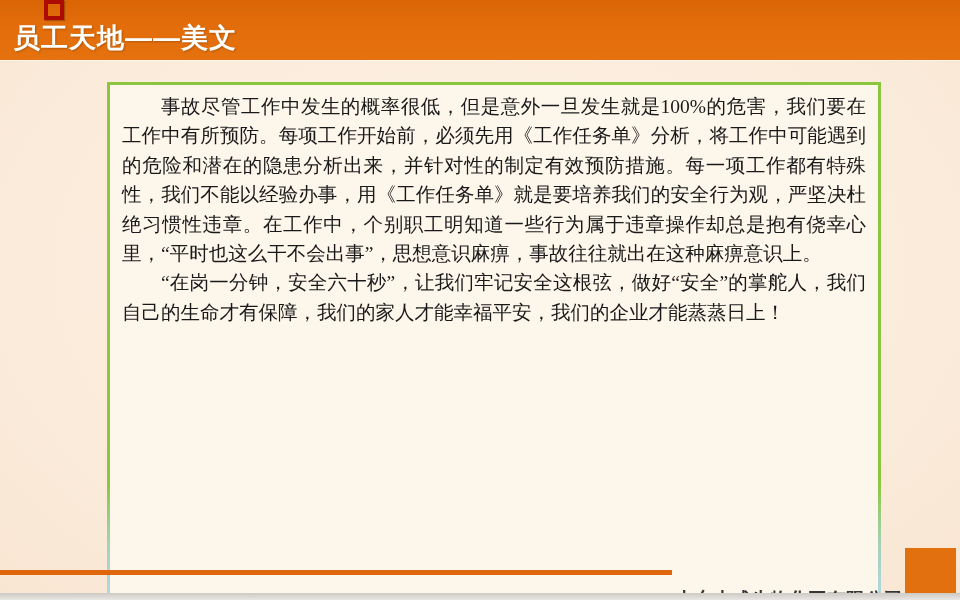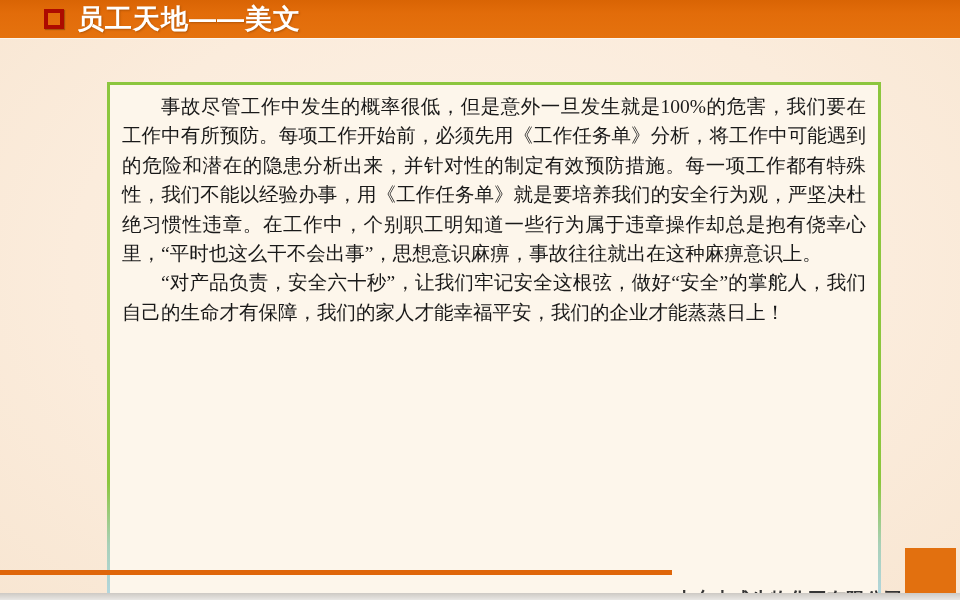--- a/index.html
+++ b/index.html
@@ -10,24 +10,25 @@
   }
   .slide {
     position: relative;
     width: 960px; height: 600px;
     background: radial-gradient(ellipse at 50% 45%, #fdf1e5 0%, #fbecdc 60%, #f8e6d2 100%);
     overflow: hidden;
   }
   
   .header {
     position: absolute; left: 0; top: 0;
-    width: 960px; height: 38px;
+    width: 960px; height: 60px;
     background: linear-gradient(180deg, #d96404 0%, #e26c0a 35%, #e5720e 100%);
-    display: flex; align-items: center;
+    display: flex; 
     box-shadow: 0 1px 0 rgba(255,255,255,0.55);
+    flex-direction: column;
   }
   .bullet {
     width: 12px; height: 12px;
     border: 4px solid #ad0b00;
     margin-left: 44px;
     box-shadow: 1px 1px 1px rgba(0,0,0,0.25);
     background: transparent;
   }
   .title {
     margin-left: 13px;
@@ -93,21 +94,21 @@
 
 <div class="slide">
 
   <div class="header">
     <div class="bullet"></div>
     <div class="title">员工天地——美文</div>
   </div>
 
   <div class="textbox">
     <p>事故尽管工作中发生的概率很低，但是意外一旦发生就是100%的危害，我们要在工作中有所预防。每项工作开始前，必须先用《工作任务单》分析，将工作中可能遇到的危险和潜在的隐患分析出来，并针对性的制定有效预防措施。每一项工作都有特殊性，我们不能以经验办事，用《工作任务单》就是要培养我们的安全行为观，严坚决杜绝习惯性违章。在工作中，个别职工明知道一些行为属于违章操作却总是抱有侥幸心里，“平时也这么干不会出事”，思想意识麻痹，事故往往就出在这种麻痹意识上。</p>
-    <p>“对产品负责，安全六十秒”，让我们牢记安全这根弦，做好“安全”的掌舵人，我们自己的生命才有保障，我们的家人才能幸福平安，我们的企业才能蒸蒸日上！</p>
+    <p>“在岗一分钟，安全六十秒”，让我们牢记安全这根弦，做好“安全”的掌舵人，我们自己的生命才有保障，我们的家人才能幸福平安，我们的企业才能蒸蒸日上！</p>
   </div>
 
   <div class="footer-line"></div>
   <div class="company">山东大成生物化工有限公司</div>
   <div class="corner-square"></div>
   <div class="bottom-strip"></div>
 
 </div>
 
 </body></html>

